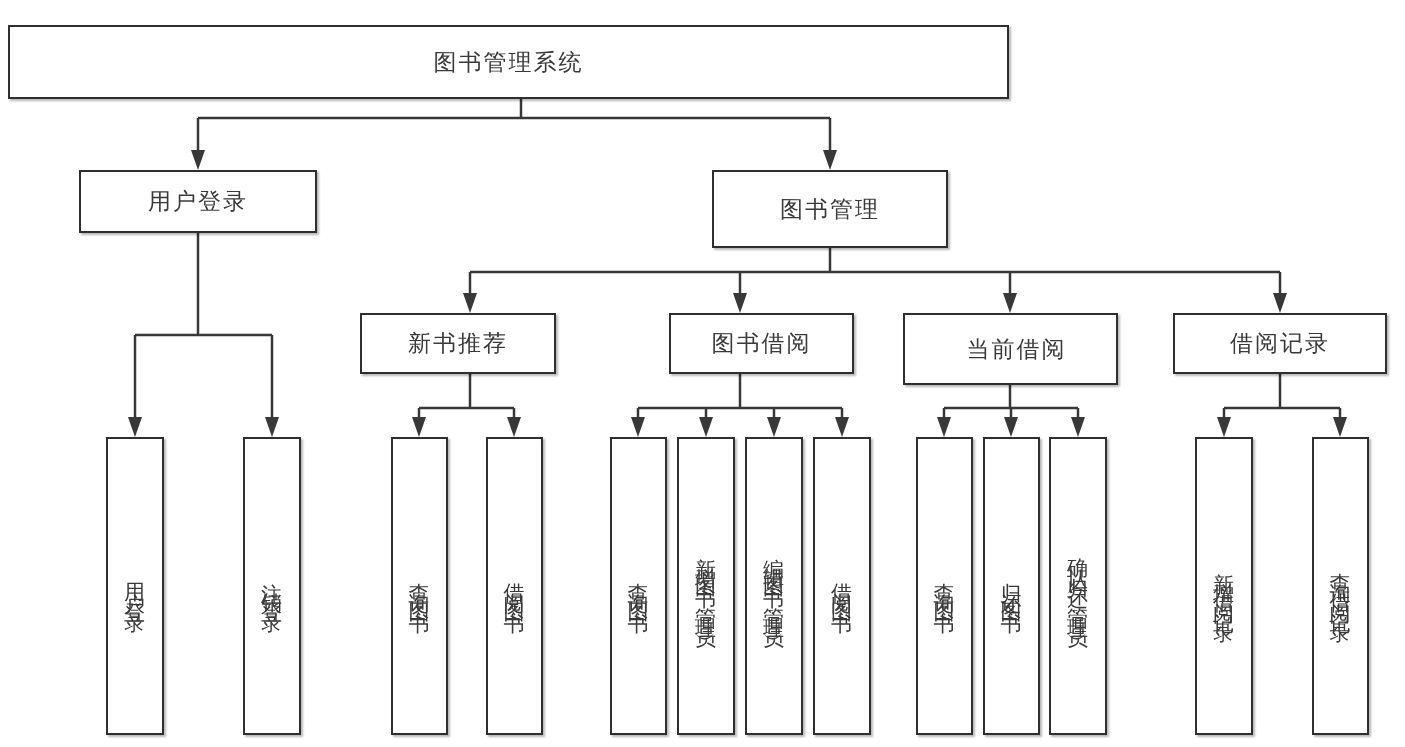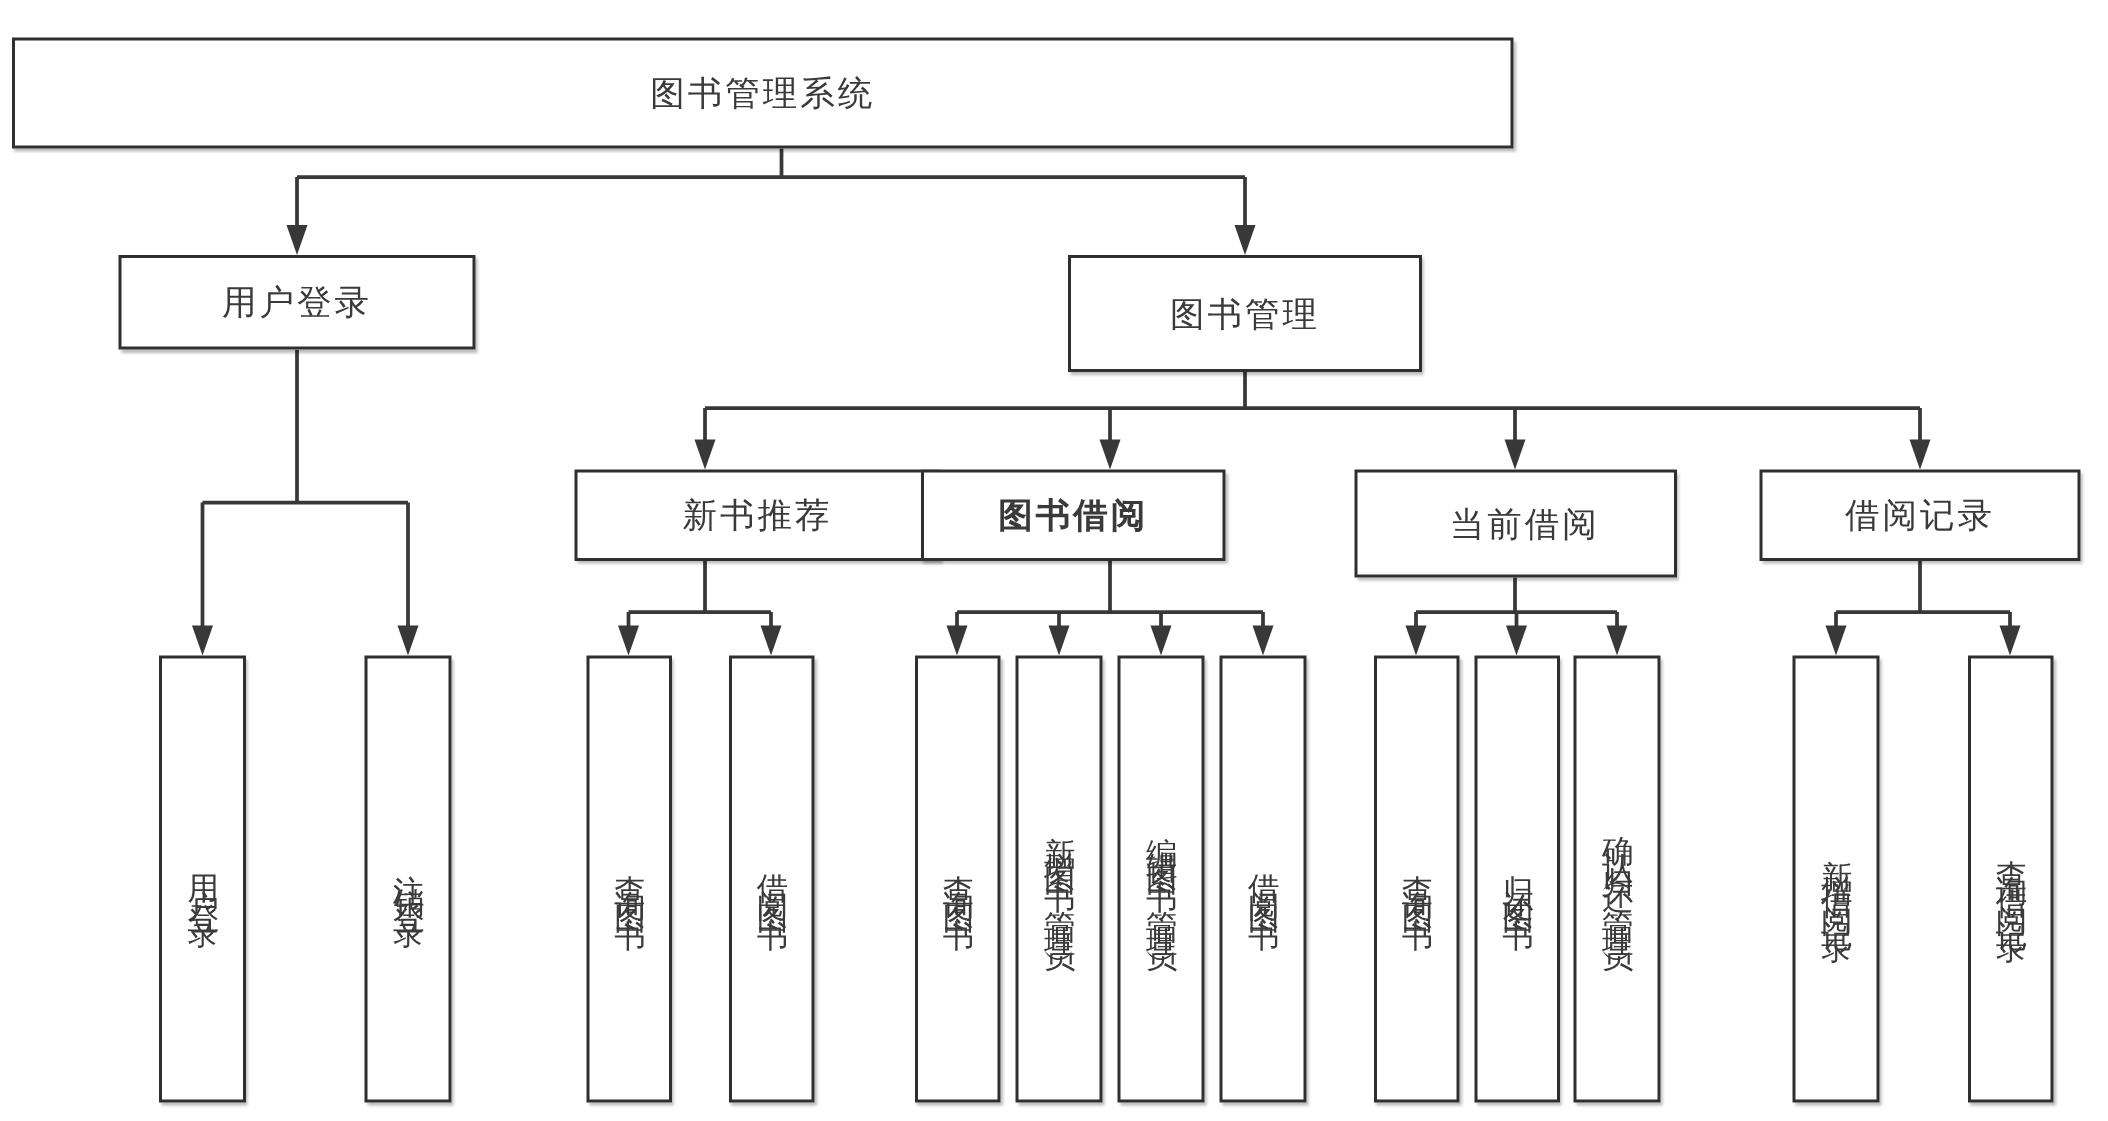--- a/index.html
+++ b/index.html
@@ -74,24 +74,24 @@
     <span>图书管理系统</span>
   </div>
 
   <div class="box h" style="left:79px;top:170px;width:238px;height:63px;">
     <span>用户登录</span>
   </div>
   <div class="box h" style="left:712px;top:170px;width:236px;height:78px;">
     <span>图书管理</span>
   </div>
 
-  <div class="box h" style="left:383px;top:313px;width:244px;height:61px;">
+  <div class="box h" style="left:360px;top:313px;width:196px;height:61px;">
     <span>新书推荐</span>
   </div>
-  <div class="box h" style="left:614px;top:313px;width:203px;height:61px;font-weight:bold;">
+  <div class="box h" style="left:669px;top:313px;width:185px;height:61px;">
     <span>图书借阅</span>
   </div>
   <div class="box h" style="left:903px;top:313px;width:215px;height:72px;padding-left:12px;">
     <span>当前借阅</span>
   </div>
   <div class="box h" style="left:1173px;top:313px;width:214px;height:61px;">
     <span>借阅记录</span>
   </div>
 
   <div class="box v" style="left:106px;top:437px;width:58px;height:298px;">

